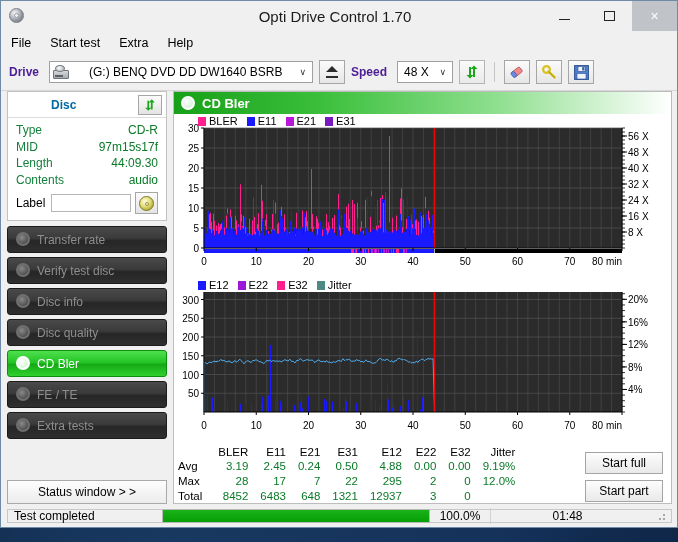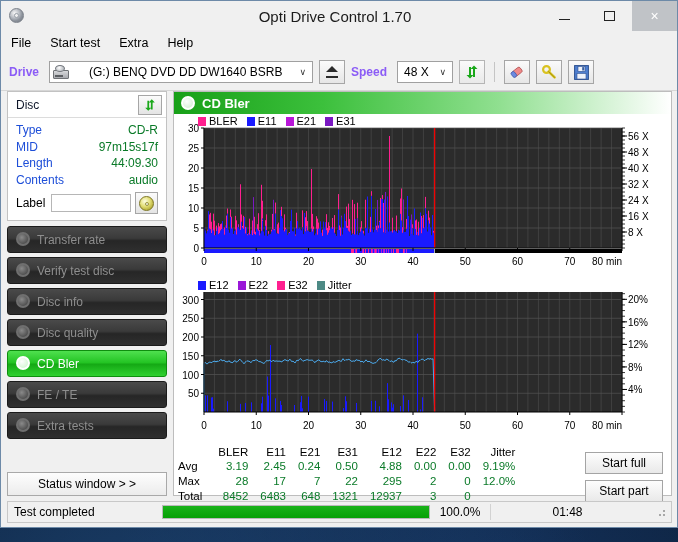--- a/index.html
+++ b/index.html
@@ -76,21 +76,21 @@
   .menubar .mi { padding: 2px 10px 2px 0; margin-right: 9px; }
   
   .toolbar {
     height: 36px; flex: none;
     background: #f0f0f0;
     display: flex; align-items: center;
     padding: 0 8px;
     gap: 6px;
     border-bottom: 1px solid #d6d6d6;
   }
-  .tb-label { font-size: 12px; font-weight: bold; color: #8b5cf6; margin-right: 4px; }
+  .tb-label { font-size: 12px; font-weight: bold; color: #4c1d95; margin-right: 4px; }
   .combo {
     height: 22px;
     background: #fff;
     border: 1px solid #a0a0a0;
     display: flex; align-items: center;
     font-size: 12px; color: #000;
     padding: 0 2px 0 3px;
     box-sizing: border-box;
   }
   .combo.drive { width: 264px; }
@@ -135,32 +135,32 @@
   .disc-panel {
     border: 1px solid #c2c2c2;
     background: #fff;
     padding: 0;
   }
   .disc-head {
     height: 25px; display: flex; align-items: center;
     padding: 0 4px 0 8px;
     border-bottom: 1px solid #dcdcdc;
   }
-  .disc-head .t { font-size: 12px; font-weight: normal; color: #0f172a; }
+  .disc-head .t { font-size: 12px; font-weight: bold; color: #0369a1; margin-left: 35px; }
   .refresh-btn {
     margin-left: auto;
     width: 24px; height: 20px;
     border: 1px solid #a6a6a6;
     background: linear-gradient(#fbfbfb,#e4e4e4);
     display:flex; align-items:center; justify-content:center;
     box-sizing:border-box;
   }
   .disc-rows { padding: 4px 8px 6px 8px; }
   .drow { display: flex; font-size: 12px; line-height: 16.5px; }
-  .drow .k { color: #1d4ed8; }
+  .drow .k { color: #15803d; }
   .drow .v { margin-left: auto; color: #0a7a28; }
   .labelrow { display: flex; align-items: center; margin-top: 4px; }
   .labelrow .k { font-size: 12px; }
   .label-input {
     margin-left: 6px; width: 80px; height: 18px;
     background: #fff; border: 1px solid #b6b6b6; box-sizing: border-box;
   }
   .cd-btn {
     margin-left: 4px; width: 24px; height: 22px;
     border: 1px solid #a6a6a6; background: linear-gradient(#fbfbfb,#e4e4e4);
@@ -253,21 +253,21 @@
   .side-buttons { margin-left: auto; display: flex; flex-direction: column; gap: 6px; padding: 6px 8px 0 4px; }
   .sbtn {
     width: 78px; height: 22px;
     background: linear-gradient(#fdfdfd,#e9e9e9);
     border: 1px solid #a4a4a4;
     display:flex;align-items:center;justify-content:center;
     font-size: 12px; color:#000; box-sizing:border-box;
   }
   
   .statusbar {
-    height: 22px; flex: none;
+    height: 14px; flex: none;
     margin: 0 5px 4px 6px;
     border: 1px solid #c8c8c8;
     background: #f0f0f0;
     display: flex; align-items: center;
     font-size: 12px; color: #000;
     box-sizing: border-box;
   }
   .sb-text { padding-left: 6px; width: 148px; }
   .sb-progress {
     width: 268px; height: 14px;

